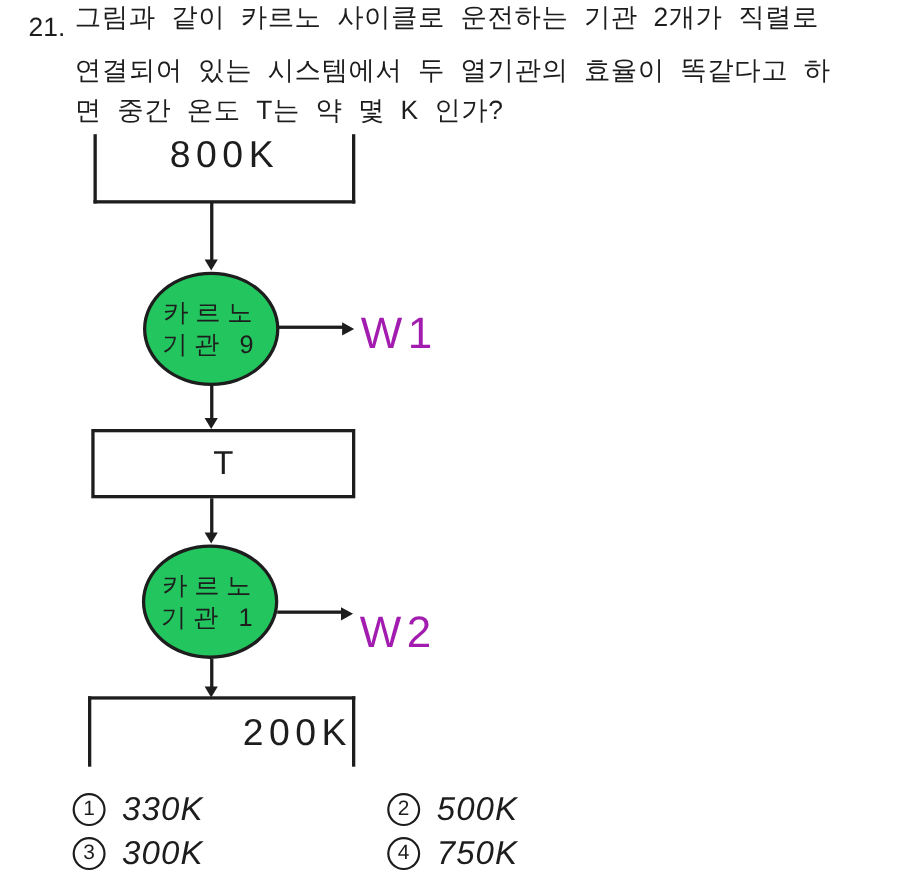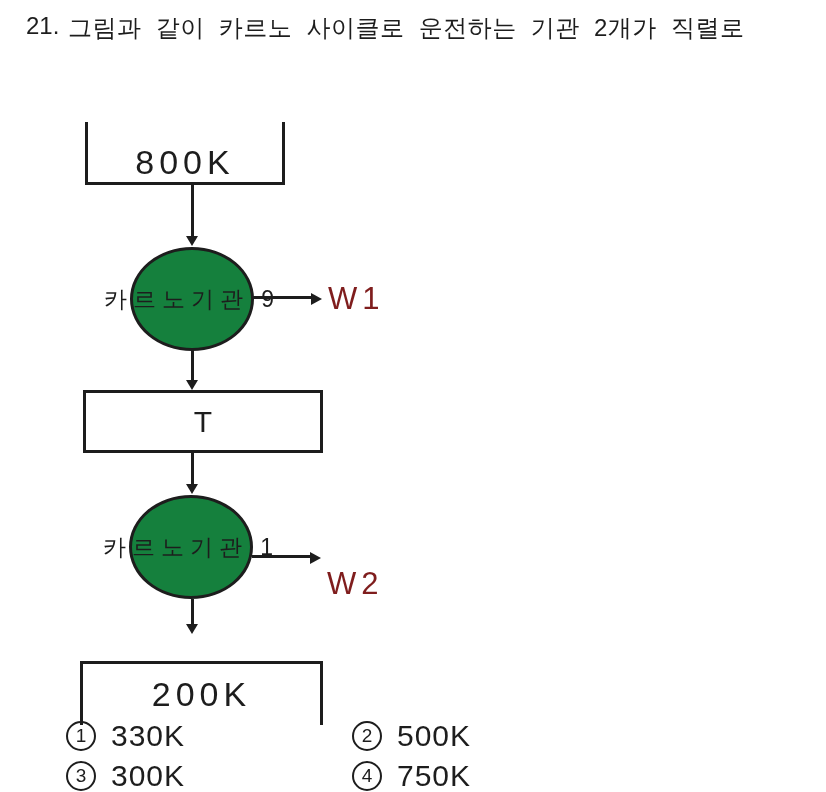--- a/index.html
+++ b/index.html
@@ -58,34 +58,34 @@
     width: 0; height: 0;
     border-top: 6px solid transparent;
     border-bottom: 6px solid transparent;
     border-left: 11px solid #1d1d1d;
   }
 
   
   .hot-box {
     position: absolute;
     left: 85px; top: 122px;
-    width: 200px; height: 63px;
+    width: 238px; height: 63px;
     border-left: 3px solid #1d1d1d;
     border-right: 3px solid #1d1d1d;
     border-bottom: 3px solid #1d1d1d;
-    display: flex; align-items: flex-end; justify-content: center;
+    display: flex; align-items: flex-start; justify-content: center;
   }
   .cold-box {
     position: absolute;
-    left: 80px; top: 661px;
+    left: 80px; top: 633px;
     width: 243px; height: 64px;
     border-left: 3px solid #1d1d1d;
     border-right: 3px solid #1d1d1d;
     border-top: 3px solid #1d1d1d;
-    display: flex; align-items: center; justify-content: center;
+    display: flex; align-items: center; justify-content: flex-end;
   }
   .t-box {
     position: absolute;
     left: 83px; top: 390px;
     width: 240px; height: 63px;
     border: 3px solid #1d1d1d;
     display: flex; align-items: center; justify-content: center;
   }
   .reservoir-label {
     font-size: 34px;
@@ -97,37 +97,37 @@
     color: #1d1d1d;
   }
 
   
   .engine {
     position: absolute;
     width: 124px; height: 104px;
     border: 3px solid #1d1d1d;
     border-radius: 50%;
     display: flex;
-    flex-direction: row;
+    flex-direction: column;
     align-items: center;
     justify-content: center;
-    background: #15803d;
+    background: #22c55e;
   }
   .engine-line {
     font-size: 23px;
     letter-spacing: 6px;
     line-height: 1.25;
     color: #1d1d1d;
     white-space: nowrap;
   }
   .work-label {
     position: absolute;
-    font-size: 31px;
+    font-size: 40px;
     letter-spacing: 5px;
-    color: #7f1d1d;
+    color: #a21caf;
     white-space: nowrap;
   }
 
   
   .choice {
     position: absolute;
     display: flex;
     align-items: center;
     gap: 15px;
   }
@@ -139,29 +139,32 @@
     align-items: center;
     justify-content: center;
     font-size: 19px;
     color: #1d1d1d;
     flex: 0 0 auto;
   }
   .choice-label {
     font-size: 30px;
     letter-spacing: 1px;
     color: #1d1d1d;
+    font-style: italic;
   }
 </style>
 </head>
 <body>
 
 <div class="page">
 
   <div class="q-num">21.</div>
-  <div class="q-line ko" style="top:12px">그림과 같이 카르노 사이클로 운전하는 기관 2개가 직렬로</div>
+  <div class="q-line ko" style="top:0">그림과 같이 카르노 사이클로 운전하는 기관 2개가 직렬로</div>
+  <div class="q-line ko" style="top:48px">연결되어 있는 시스템에서 두 열기관의 효율이 똑같다고 하</div>
+  <div class="q-line ko" style="top:84px">면 중간 온도 T는 약 몇 K 인가?</div>
 
   <div class="hot-box">
     <span class="reservoir-label">800K</span>
   </div>
 
   <div class="vline" style="left:191px; top:184px; height:53px"></div>
   <div class="arrow-down" style="left:186px; top:236px"></div>
 
   <div class="engine" style="left:130px; top:247px">
     <span class="engine-line ko">카르노</span>
@@ -182,21 +185,21 @@
   <div class="vline" style="left:191px; top:453px; height:32px"></div>
   <div class="arrow-down" style="left:186px; top:484px"></div>
 
   <div class="engine" style="left:129px; top:495px">
     <span class="engine-line ko">카르노</span>
     <span class="engine-line ko">기관 1</span>
   </div>
 
   <div class="hline" style="left:252px; top:555px; width:60px"></div>
   <div class="arrow-right" style="left:310px; top:552px"></div>
-  <div class="work-label" style="left:327px; top:566px">W2</div>
+  <div class="work-label" style="left:327px; top:553px">W2</div>
 
   <div class="vline" style="left:191px; top:599px; height:26px"></div>
   <div class="arrow-down" style="left:186px; top:624px"></div>
 
   <div class="cold-box">
     <span class="reservoir-label">200K</span>
   </div>
 
   <div class="choice" style="left:66px; top:719px">
     <span class="choice-circle">1</span>

